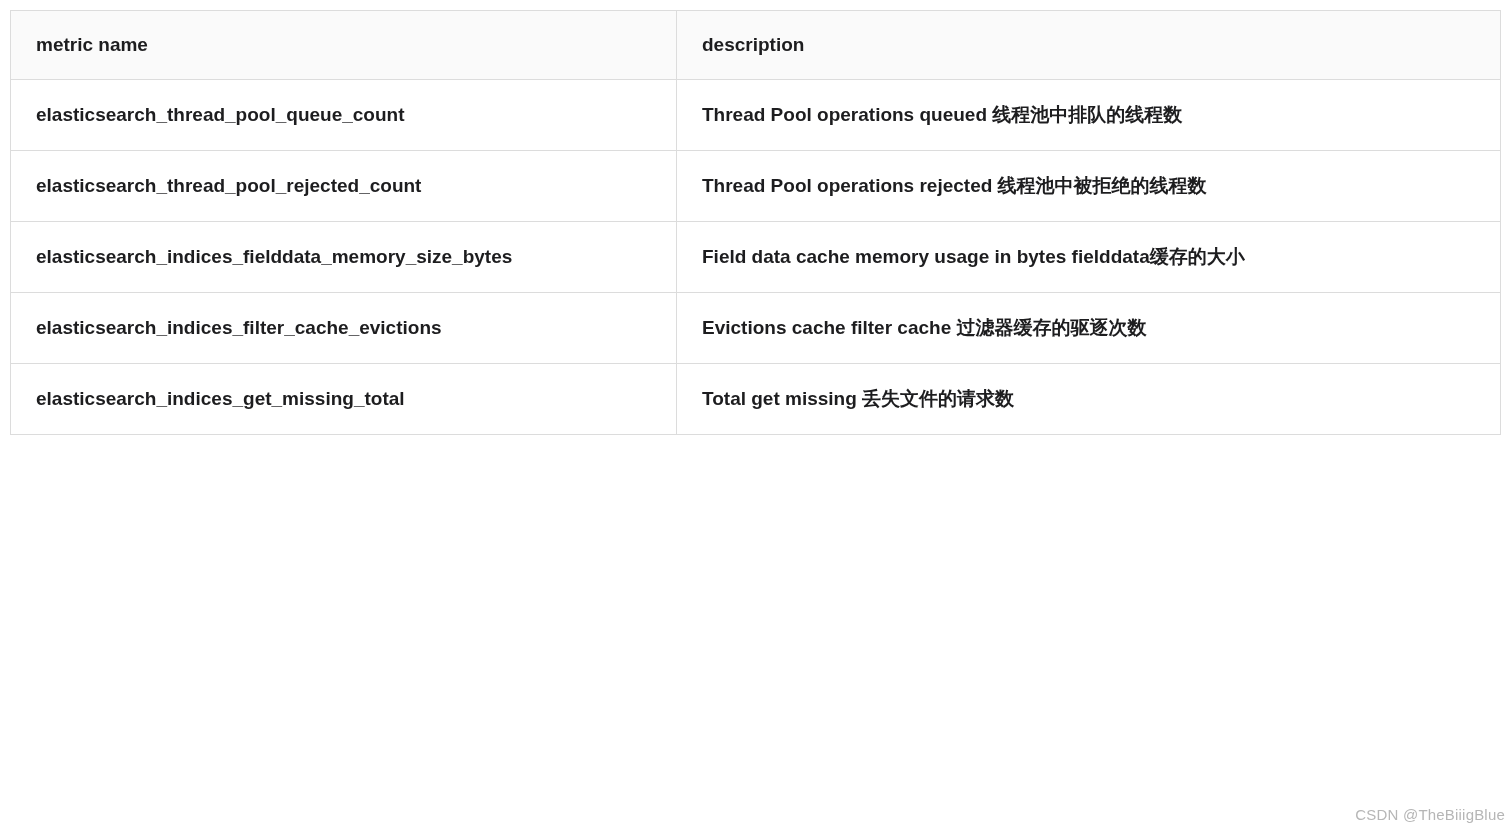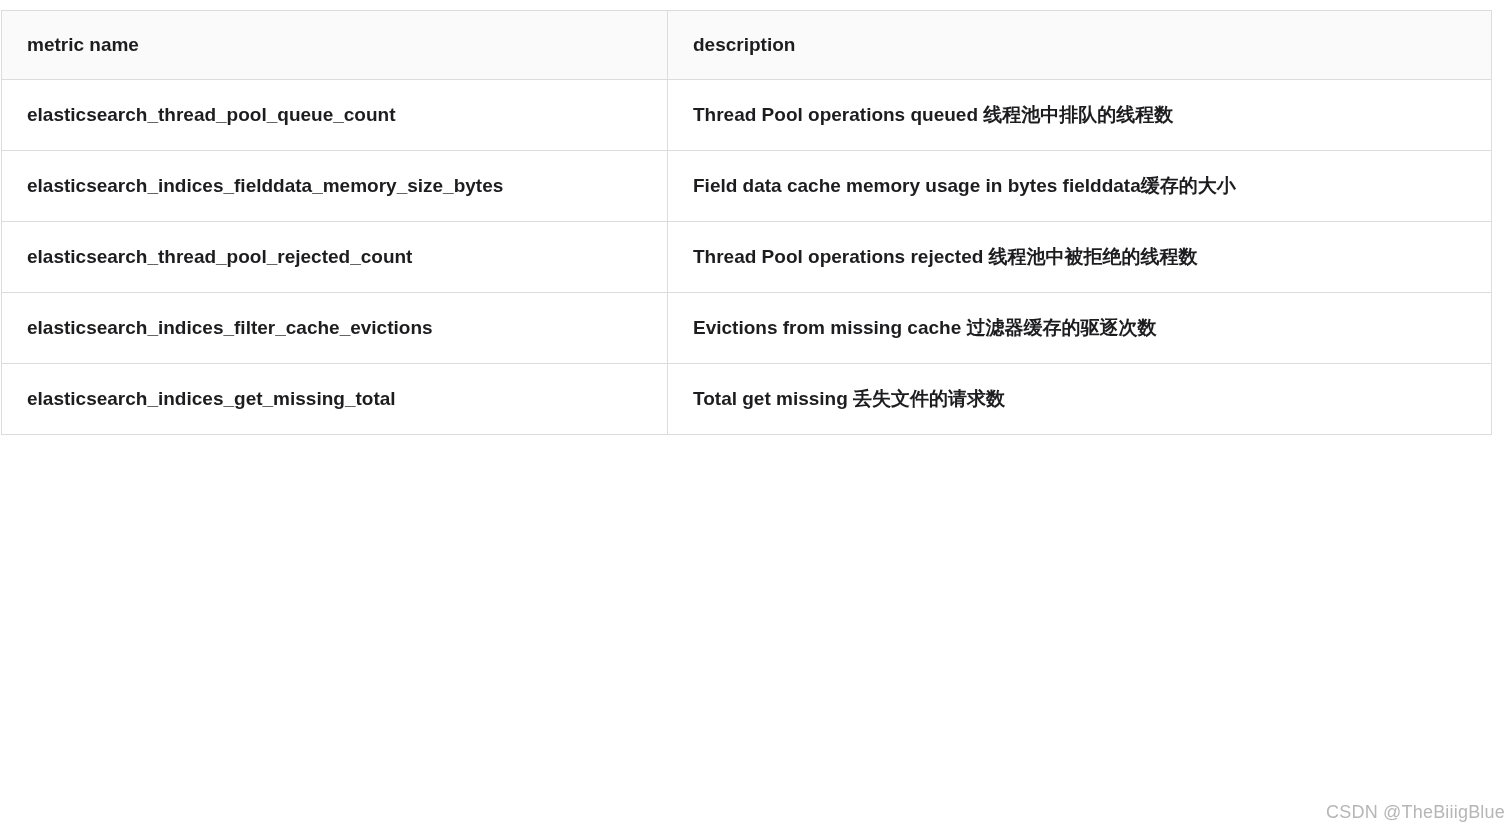--- a/index.html
+++ b/index.html
@@ -10,21 +10,21 @@
   }
   .page {
     position: relative;
     width: 1510px;
     height: 830px;
     background: #ffffff;
     overflow: hidden;
   }
   table.metrics {
     position: absolute;
-    left: 1px;
+    left: 10px;
     top: 10px;
     width: 1490px;
     border-collapse: collapse;
     table-layout: fixed;
     color: #1d1d1f;
     font-size: 19px;
   }
   table.metrics th,
   table.metrics td {
     border: 1px solid #dcdcdc;
@@ -45,21 +45,21 @@
   td.metric-cell {
     word-break: break-all;
   }
   td.description-cell {
     word-break: break-word;
   }
   .watermark {
     position: absolute;
     right: 5px;
     bottom: 7px;
-    font-size: 18px;
+    font-size: 15px;
     color: #b6b6b6;
     text-shadow: 0 1px 0 #ffffff;
     letter-spacing: 0.2px;
   }
 </style>
 </head>
 <body>
 
 <div class="page">
   <table class="metrics">
@@ -72,30 +72,30 @@
         <th>metric name</th>
         <th>description</th>
       </tr>
     </thead>
     <tbody>
         <tr>
           <td class="metric-cell">elasticsearch_thread_pool_queue_count</td>
           <td class="description-cell">Thread Pool operations queued 线程池中排队的线程数</td>
         </tr>
         <tr>
+          <td class="metric-cell">elasticsearch_thread_pool_rejected_count</td>
+          <td class="description-cell">Thread Pool operations rejected 线程池中被拒绝的线程数</td>
+        </tr>
+        <tr>
           <td class="metric-cell">elasticsearch_indices_fielddata_memory_size_bytes</td>
           <td class="description-cell">Field data cache memory usage in bytes fielddata缓存的大小</td>
         </tr>
         <tr>
-          <td class="metric-cell">elasticsearch_thread_pool_rejected_count</td>
-          <td class="description-cell">Thread Pool operations rejected 线程池中被拒绝的线程数</td>
-        </tr>
-        <tr>
           <td class="metric-cell">elasticsearch_indices_filter_cache_evictions</td>
-          <td class="description-cell">Evictions from missing cache 过滤器缓存的驱逐次数</td>
+          <td class="description-cell">Evictions cache filter cache 过滤器缓存的驱逐次数</td>
         </tr>
         <tr>
           <td class="metric-cell">elasticsearch_indices_get_missing_total</td>
           <td class="description-cell">Total get missing 丢失文件的请求数</td>
         </tr>
       </tbody>
   </table>
 
   <div class="watermark">CSDN @TheBiiigBlue</div>
 </div>

